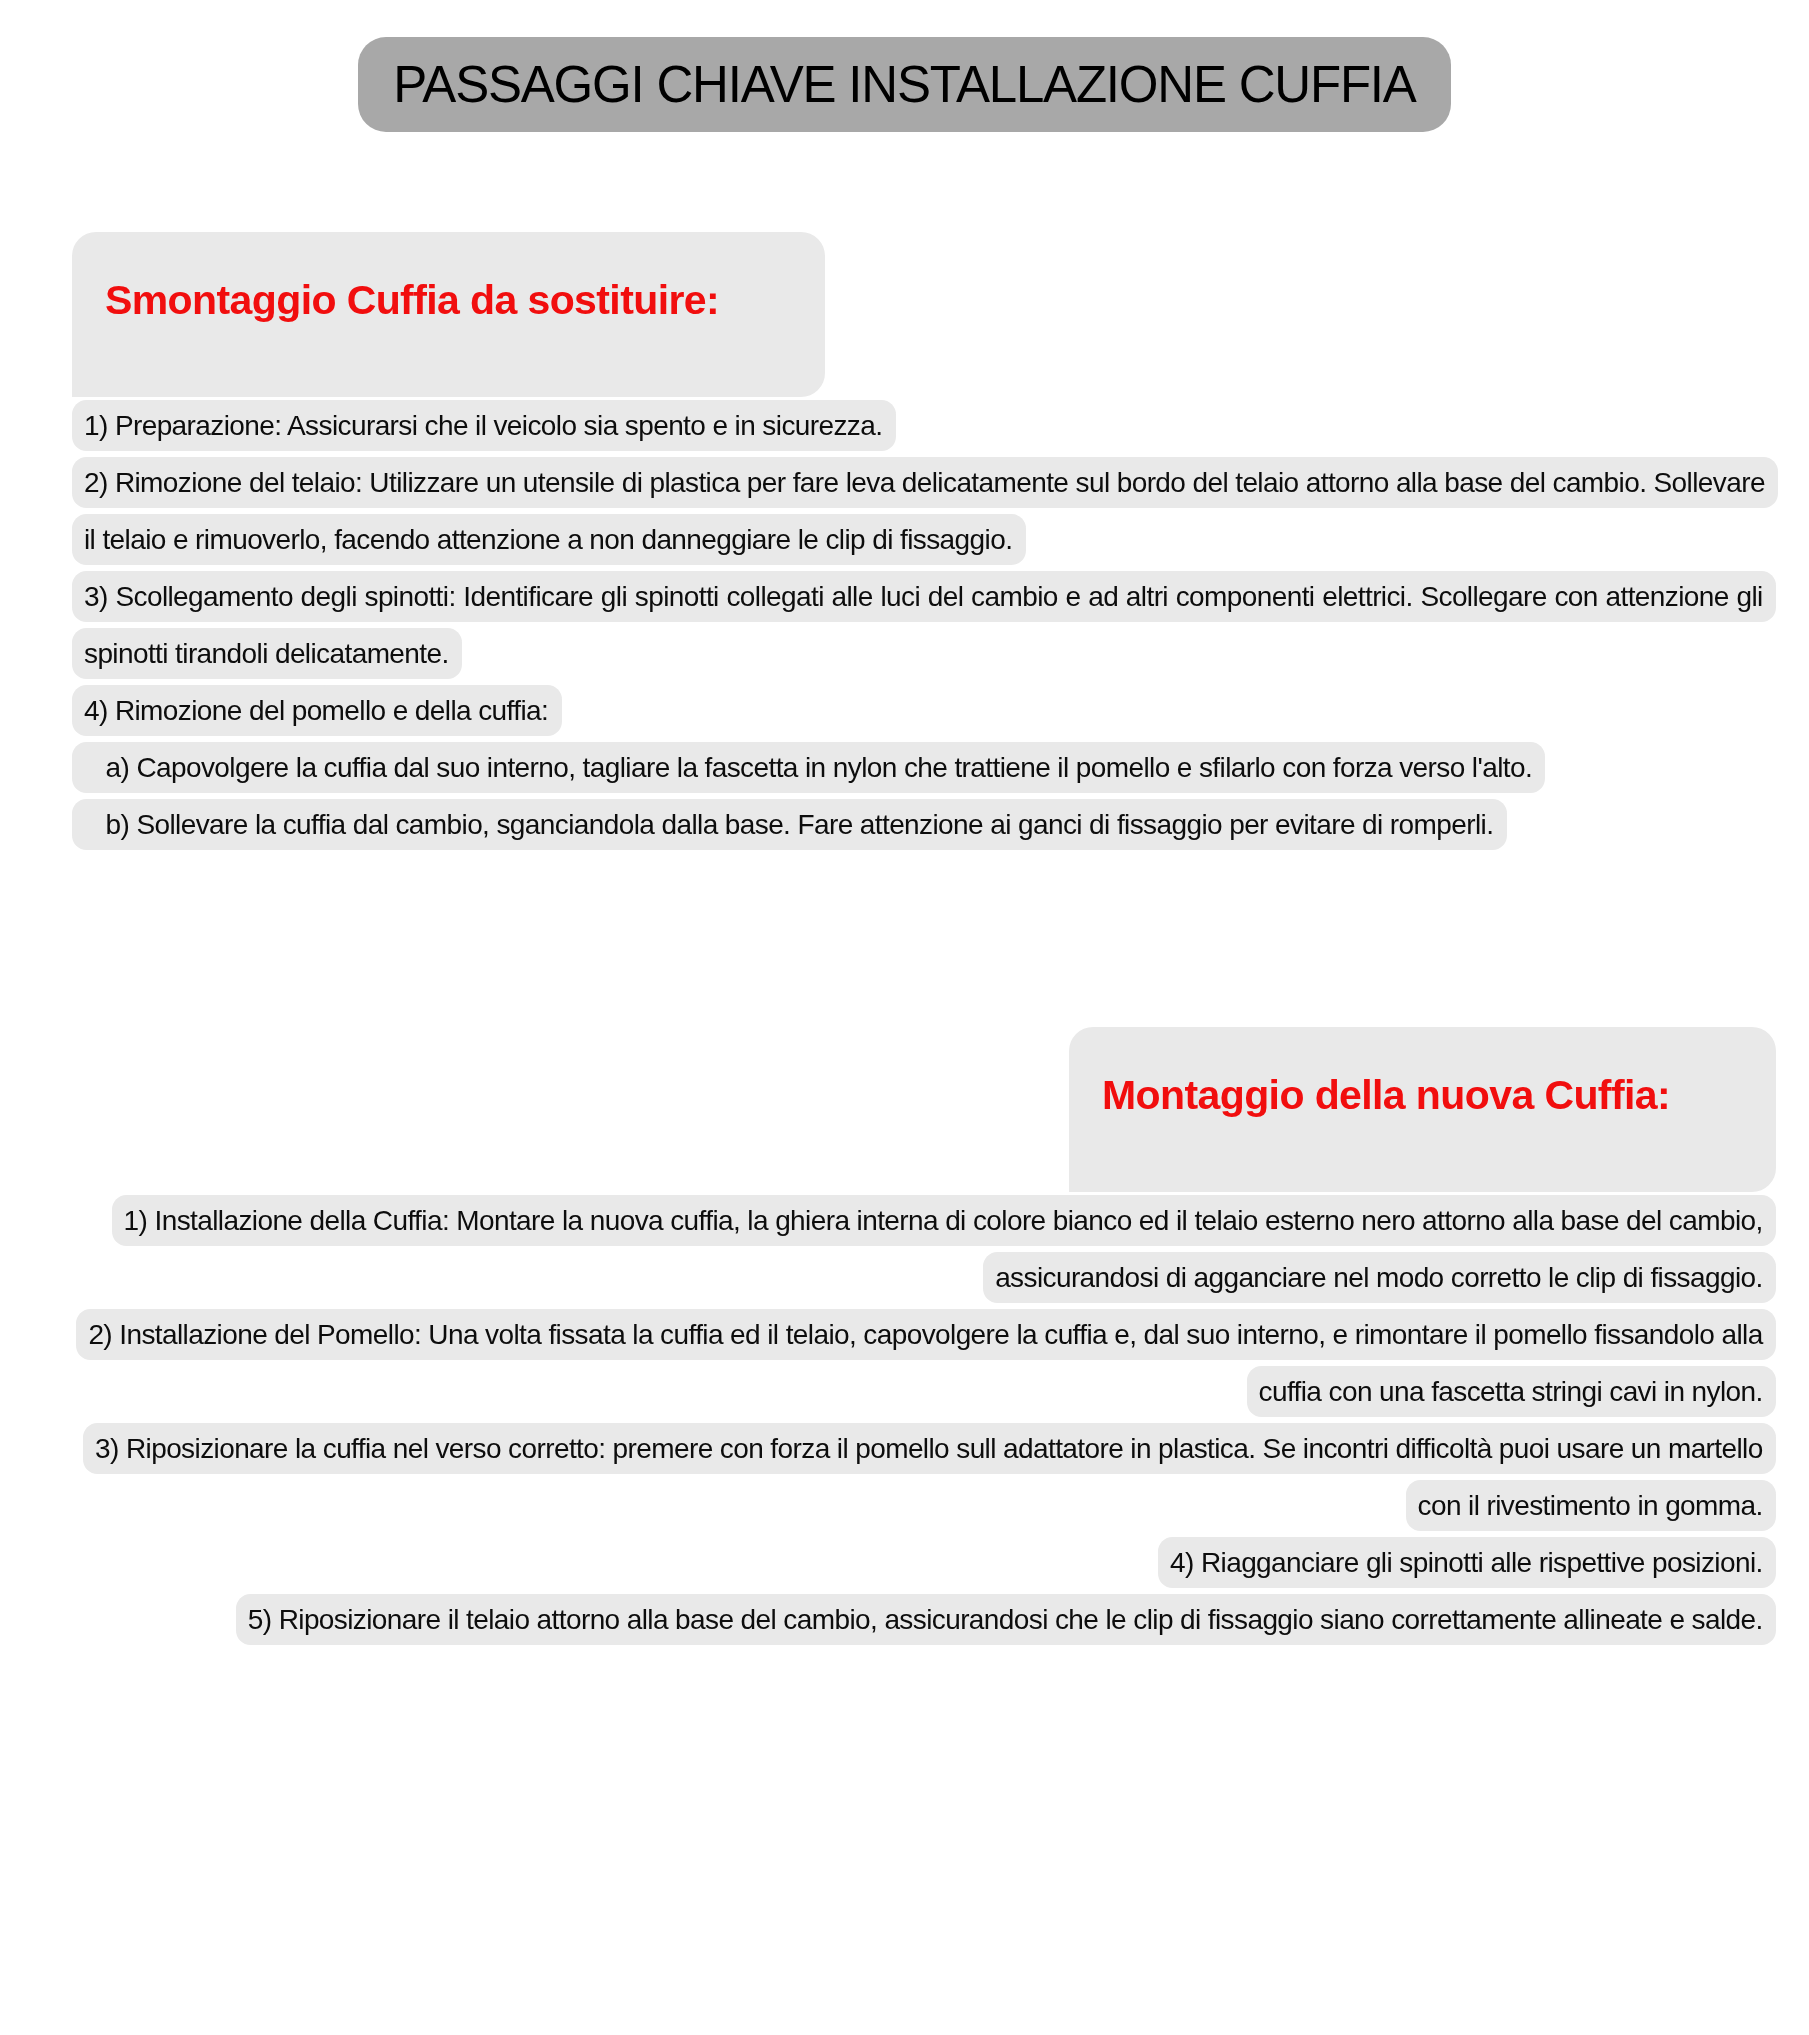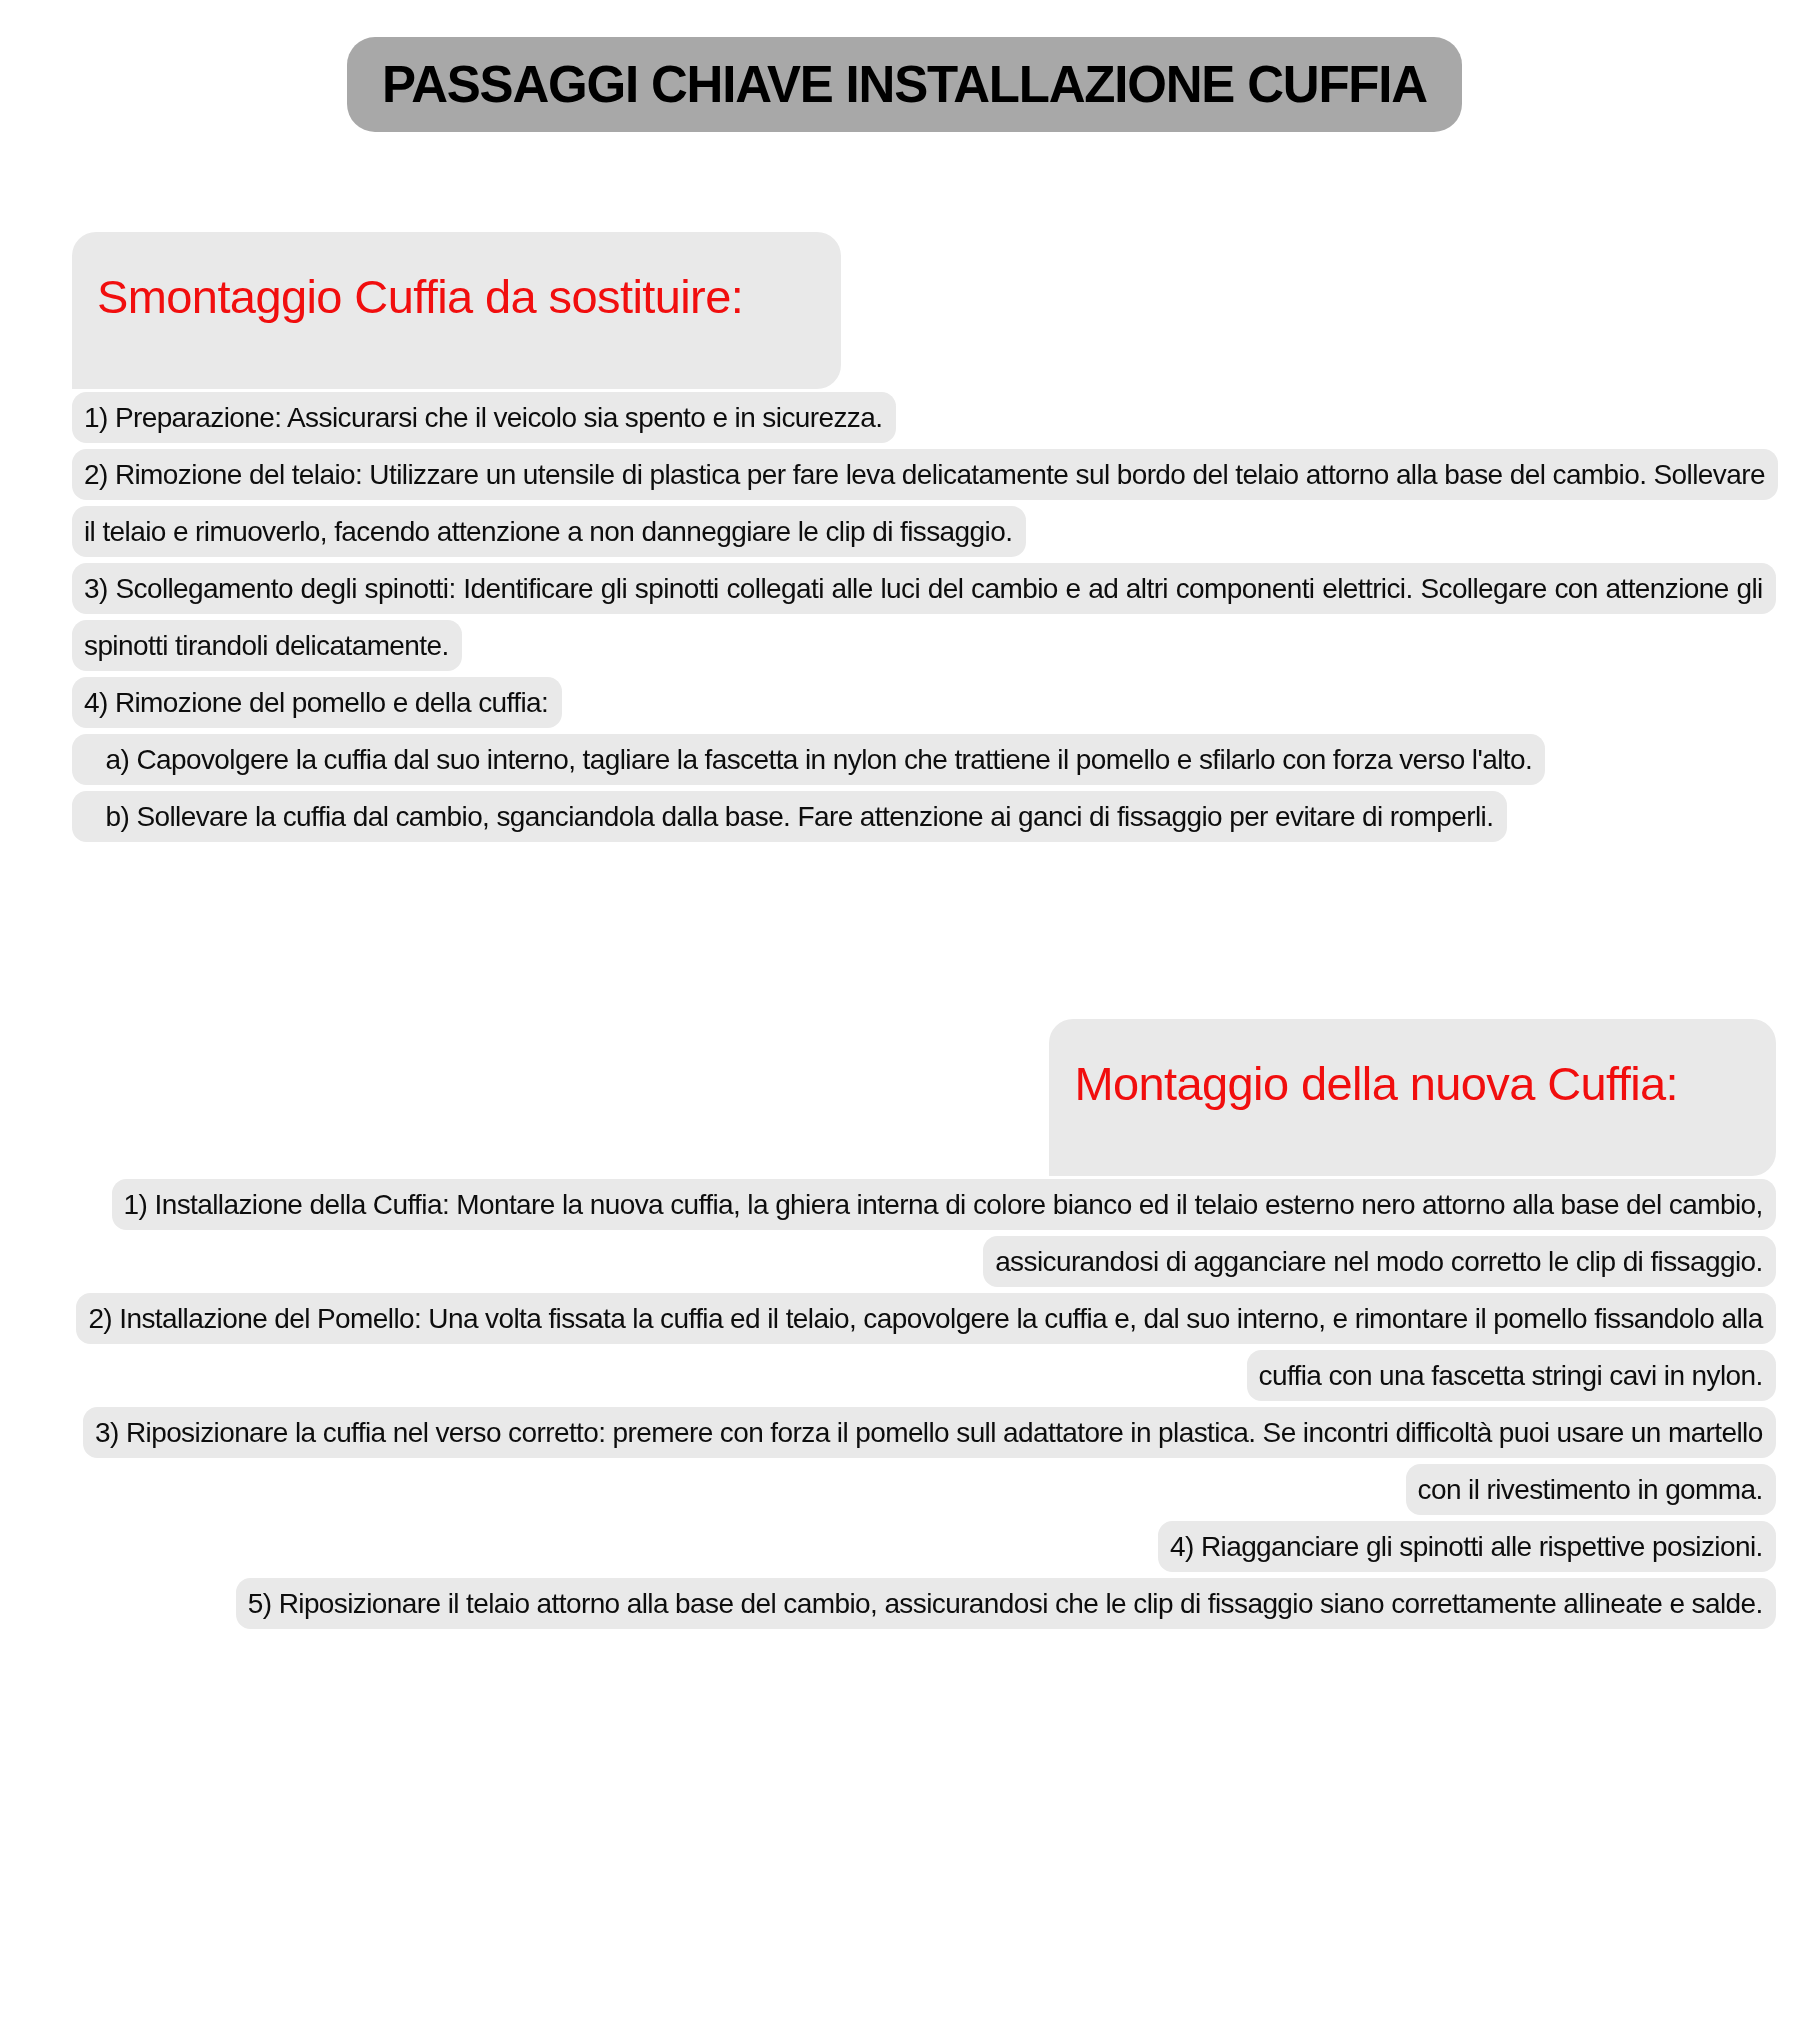--- a/index.html
+++ b/index.html
@@ -25,21 +25,21 @@
   
   .title-box{
     width:fit-content;
     margin:37px auto 0 auto;
     background:var(--title-bg);
     border-radius:28px;
     padding:18px 35px;
   }
   .title-box span{
     font-size:51px;
-    font-weight:bold;
+    font-weight:normal;
     letter-spacing:-1.2px;
     color:#000;
     white-space:nowrap;
   }
   
   #sections{
     padding:0 33px 0 72px;
     margin-top:100px;
   }
   .section + .section{
@@ -47,23 +47,23 @@
     text-align:right;
   }
   .heading-box{
     display:inline-block;
     background:var(--hl);
     border-radius:24px 24px 24px 0;
     padding:29px 90px 57px 17px;
     margin:0;
   }
   .heading{
-    margin:8px;
-    font-size:47px;
-    font-weight:normal;
+    margin:16px;
+    font-size:41px;
+    font-weight:bold;
     letter-spacing:-0.6px;
     color:var(--red);
     white-space:nowrap;
   }
   .step{
     margin:0;
     font-size:28px;
     line-height:57px;
     letter-spacing:-0.6px;
     color:var(--ink);

